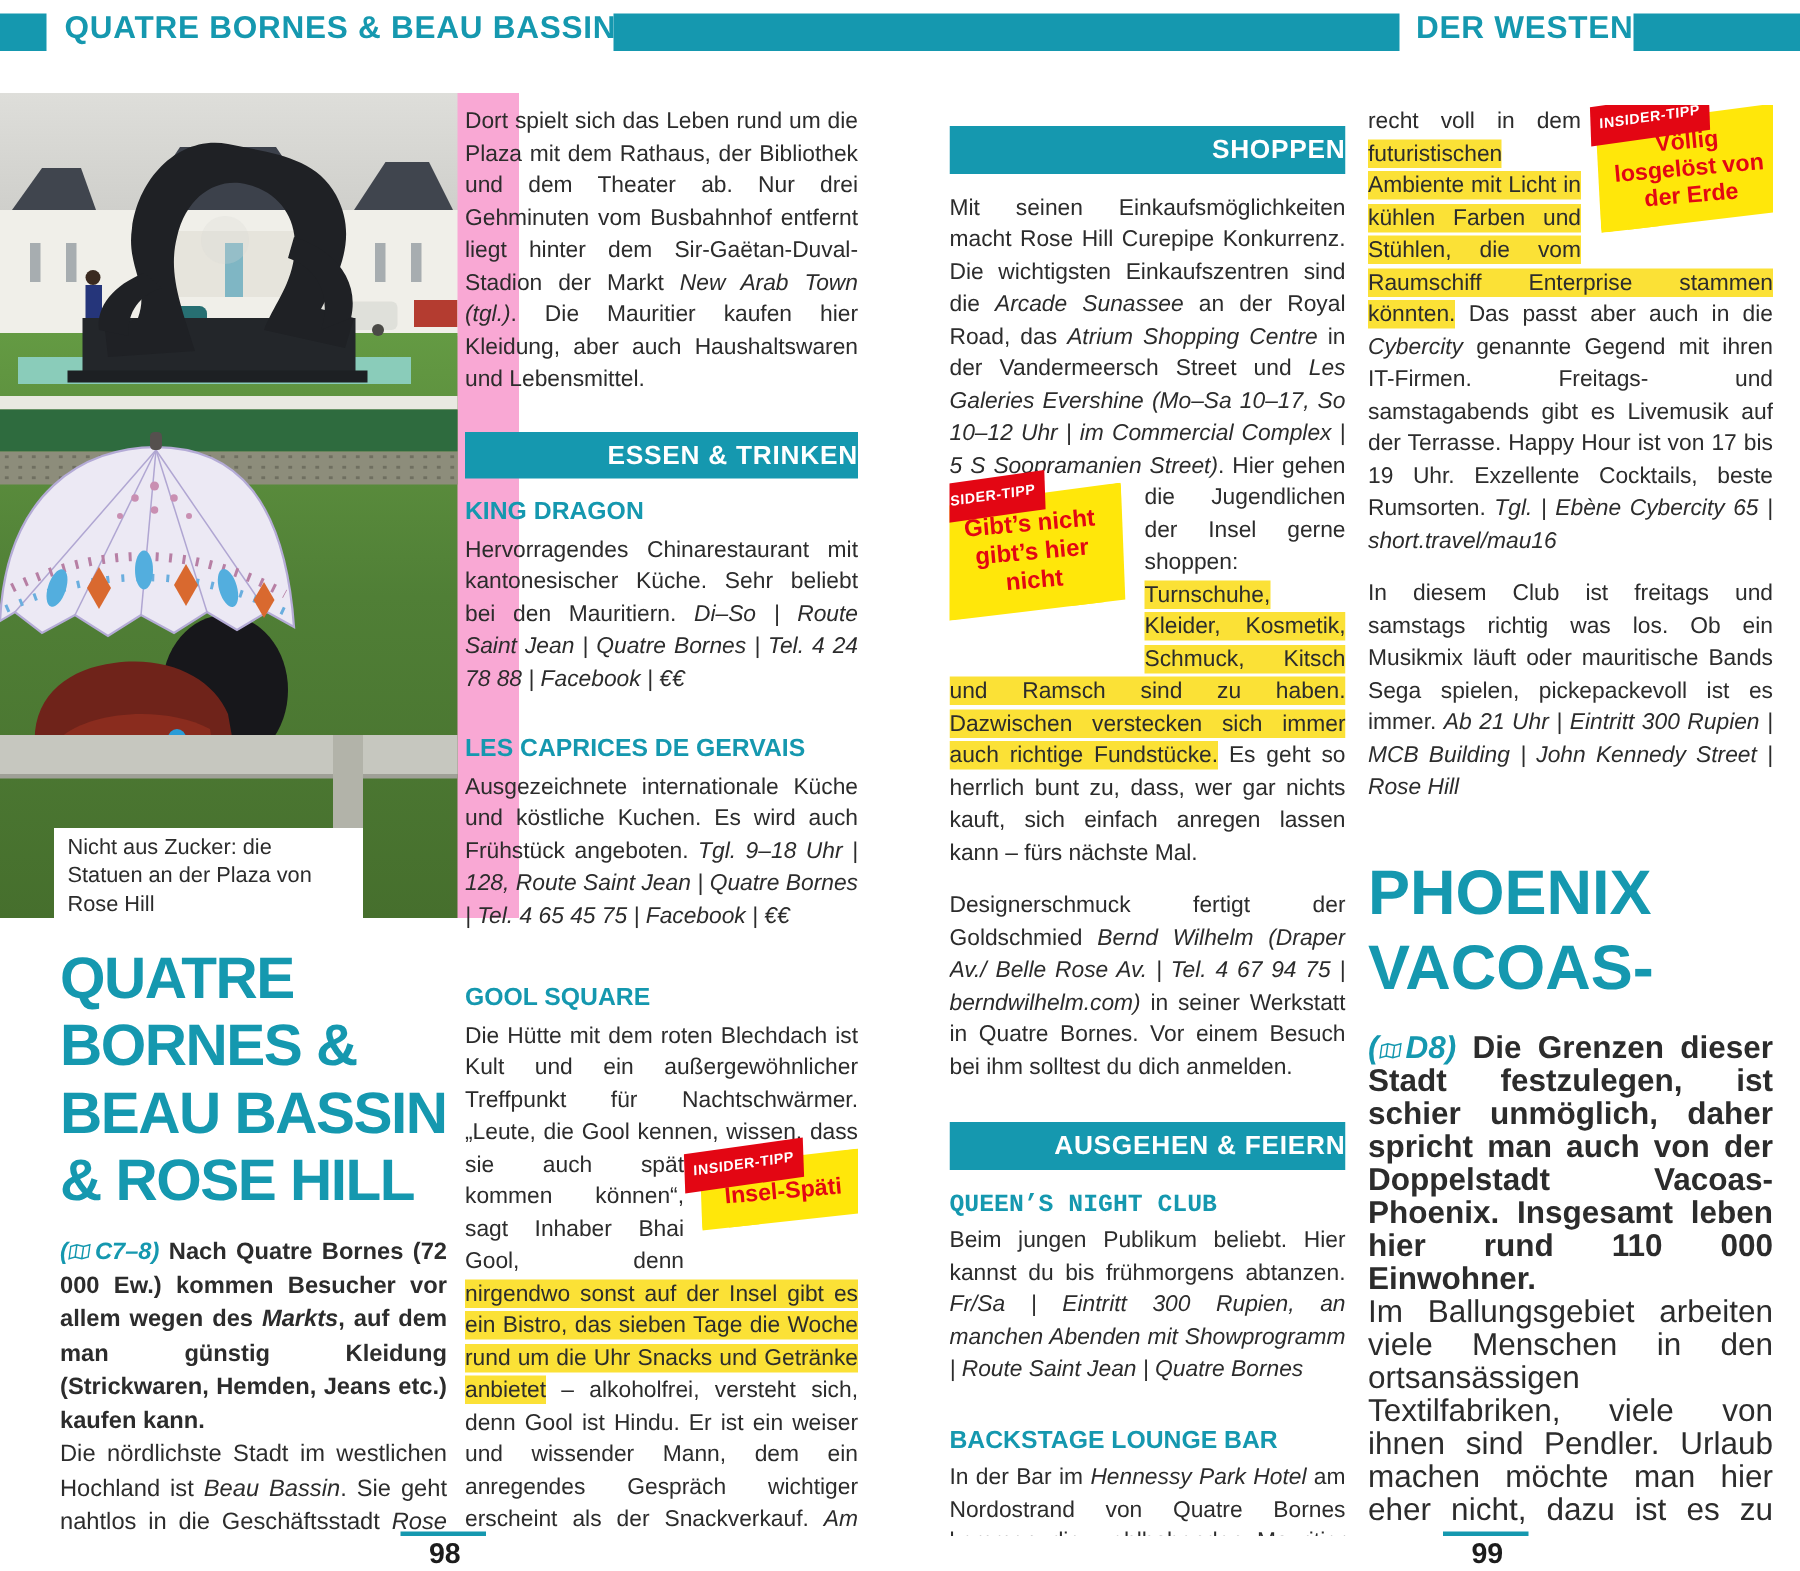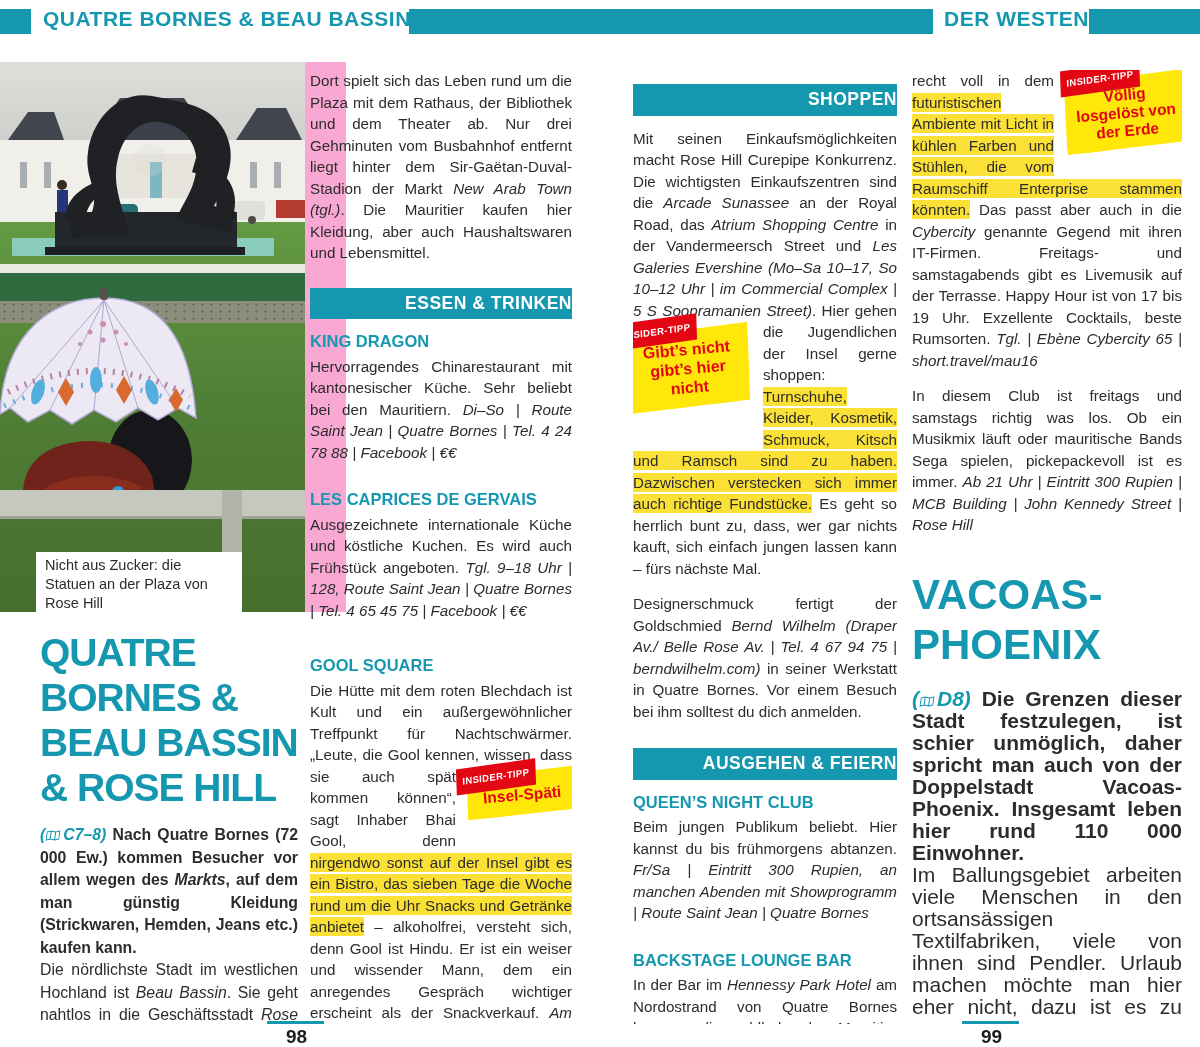--- a/index.html
+++ b/index.html
@@ -195,43 +195,43 @@
           <span class="tip-tag" style="top:-6px;left:-10px;">INSIDER-TIPP</span>
           <span class="bubble" style="display:block;font-size:15.5px;padding:14px 4px 10px;"><span>Insel-Späti</span><span class="tail tail-l"></span></span>
         </span><span>spät kommen können“, sagt Inhaber Bhai Gool, denn </span><span class="hl">nirgendwo sonst auf der Insel gibt es ein Bistro, das sieben Tage die Woche rund um die Uhr Snacks und Getränke anbietet</span><span> – alkoholfrei, versteht sich, denn Gool ist Hindu. Er ist ein weiser und wissender Mann, dem ein anregendes Gespräch wichtiger erscheint als der Snackverkauf. </span><span class="it">Am Kreisverkehr bei Postamt und Polizeistation | Beau Bassin | €</span></p>
   </div>
 
   <div class="col" style="left:633px;top:84px;width:264px;height:940px;">
     <div class="sec-bar">SHOPPEN</div>
     <p class="para-tight"><span>Mit seinen Einkaufsmöglichkeiten macht Rose Hill Curepipe Konkurrenz. Die wichtigsten Einkaufszentren sind die </span><span class="it">Arcade Sunassee</span><span> an der Royal Road, das </span><span class="it">Atrium Shopping Centre</span><span> in der Vandermeersch Street und </span><span class="it">Les Galeries Evershine (Mo–Sa 10–17, So 10–12 Uhr | im Commercial Complex | 5 S Soopramanien Street)</span><span>. Hier gehen </span><span class="tipwrap tip-float-l" style="width:126px;height:100px;">
           <span class="tip-tag" style="top:-8px;left:-8px;">INSIDER-TIPP</span>
           <span class="bubble" style="display:block;font-size:16px;line-height:19px;padding:13px 6px 12px;"><span>Gibt’s nicht gibt’s hier nicht</span><span class="tail tail-r"></span></span>
-        </span><span>die Jugendlichen der Insel gerne shoppen: </span><span class="hl">Turnschuhe, Kleider, Kosmetik, Schmuck, Kitsch und Ramsch sind zu haben. Dazwischen verstecken sich immer auch richtige Fundstücke.</span><span> Es geht so herrlich bunt zu, dass, wer gar nichts kauft, sich einfach jungen lassen kann – fürs nächste Mal.</span></p>
+        </span><span>die Jugendlichen der Insel gerne shoppen: </span><span class="hl">Turnschuhe, Kleider, Kosmetik, Schmuck, Kitsch und Ramsch sind zu haben. Dazwischen verstecken sich immer auch richtige Fundstücke.</span><span> Es geht so herrlich bunt zu, dass, wer gar nichts kauft, sich einfach anregen lassen kann – fürs nächste Mal.</span></p>
     <p class="para-tight"><span>Designerschmuck fertigt der Goldschmied </span><span class="it">Bernd Wilhelm (Draper Av./ Belle Rose Av. | Tel. 4 67 94 75 | berndwilhelm.com)</span><span> in seiner Werkstatt in Quatre Bornes. Vor einem Besuch bei ihm solltest du dich anmelden.</span></p>
 
     <div class="sec-bar" style="margin-top:26px;">AUSGEHEN &amp; FEIERN</div>
 
-    <div class="venue-name" style="margin-top:0;">QUEEN’S NIGHT CLUB</div>
+    <div class="venue-name" style="margin-top:0;font-family:Liberation Mono, monospace;">QUEEN’S NIGHT CLUB</div>
     <p class="para-tight"><span>Beim jungen Publikum beliebt. Hier kannst du bis frühmorgens abtanzen. </span><span class="it">Fr/Sa | Eintritt 300 Rupien, an manchen Abenden mit Showprogramm | Route Saint Jean | Quatre Bornes</span></p>
 
     <div class="venue-name" style="margin-top:26px;">BACKSTAGE LOUNGE BAR</div>
     <p class="para-tight"><span>In der Bar im </span><span class="it">Hennessy Park Hotel</span><span> am Nordostrand von Quatre Bornes kommen die wohlhabenden Mauritier zusammen. Freitagnachmittags wird es</span></p>
   </div>
 
   <div class="col" style="left:912px;top:70px;width:270px;height:950px;">
     <p class="para-tight"><span>recht voll in dem </span><span class="tipwrap tip-float-r" style="width:124px;height:96px;">
           <span class="tip-tag" style="top:-8px;left:-4px;">INSIDER-TIPP</span>
           <span class="bubble" style="display:block;font-size:15.5px;line-height:18px;padding:12px 5px 10px;"><span>Völlig losgelöst von der Erde</span><span class="tail tail-l"></span></span>
         </span><span class="hl">futuristischen Ambiente mit Licht in kühlen Farben und Stühlen, die vom Raumschiff Enterprise stammen könnten.</span><span> Das passt aber auch in die </span><span class="it">Cybercity</span><span> genannte Gegend mit ihren IT-Firmen. Freitags- und samstagabends gibt es Livemusik auf der Terrasse. Happy Hour ist von 17 bis 19 Uhr. Exzellente Cocktails, beste Rumsorten. </span><span class="it">Tgl. | Ebène Cybercity 65 | short.travel/mau16</span></p>
 
     <p class="para-tight"><span>In diesem Club ist freitags und samstags richtig was los. Ob ein Musikmix läuft oder mauritische Bands Sega spielen, pickepackevoll ist es immer. </span><span class="it">Ab 21 Uhr | Eintritt 300 Rupien | MCB Building | John Kennedy Street | Rose Hill</span></p>
 
     <div class="big-title title-right" style="margin-top:34px;">
+      <span class="tl">PHOENIX</span>
       <span class="tl">VACOAS-</span>
-      <span class="tl">PHOENIX</span>
     </div>
 
     <p class="para" style="margin-top:18px;font-size:21px;line-height:22px;"><span class="mapref b"><span>(</span><svg class="mapicon" width="14" height="11" viewBox="0 0 14 11">
             <path d="M0.7 2 L4.6 0.9 L9.2 2 L13.3 0.9 V9 L9.2 10.1 L4.6 9 L0.7 10.1 Z M4.6 0.9 V9 M9.2 2 V10.1" fill="none" stroke="#1598af" stroke-width="1"></path>
           </svg><span>D8)</span></span><span class="b"> Die Grenzen dieser Stadt festzulegen, ist schier unmöglich, daher spricht man auch von der Doppelstadt Vacoas-Phoenix. Insgesamt leben hier rund 110 000 Einwohner.</span><br>
     <span>Im Ballungsgebiet arbeiten viele Menschen in den ortsansässigen Textilfabriken, viele von ihnen sind Pendler. Urlaub machen möchte man hier eher nicht, dazu ist es zu städtisch – und keineswegs schön –, aber es gibt interessante Einkaufsmöglichkeiten.</span></p>
   </div>
 
   <div class="pg-line" style="left:267px;top:1021px;"></div>
   <div class="pg-num" style="left:286px;top:1026px;">98</div>

